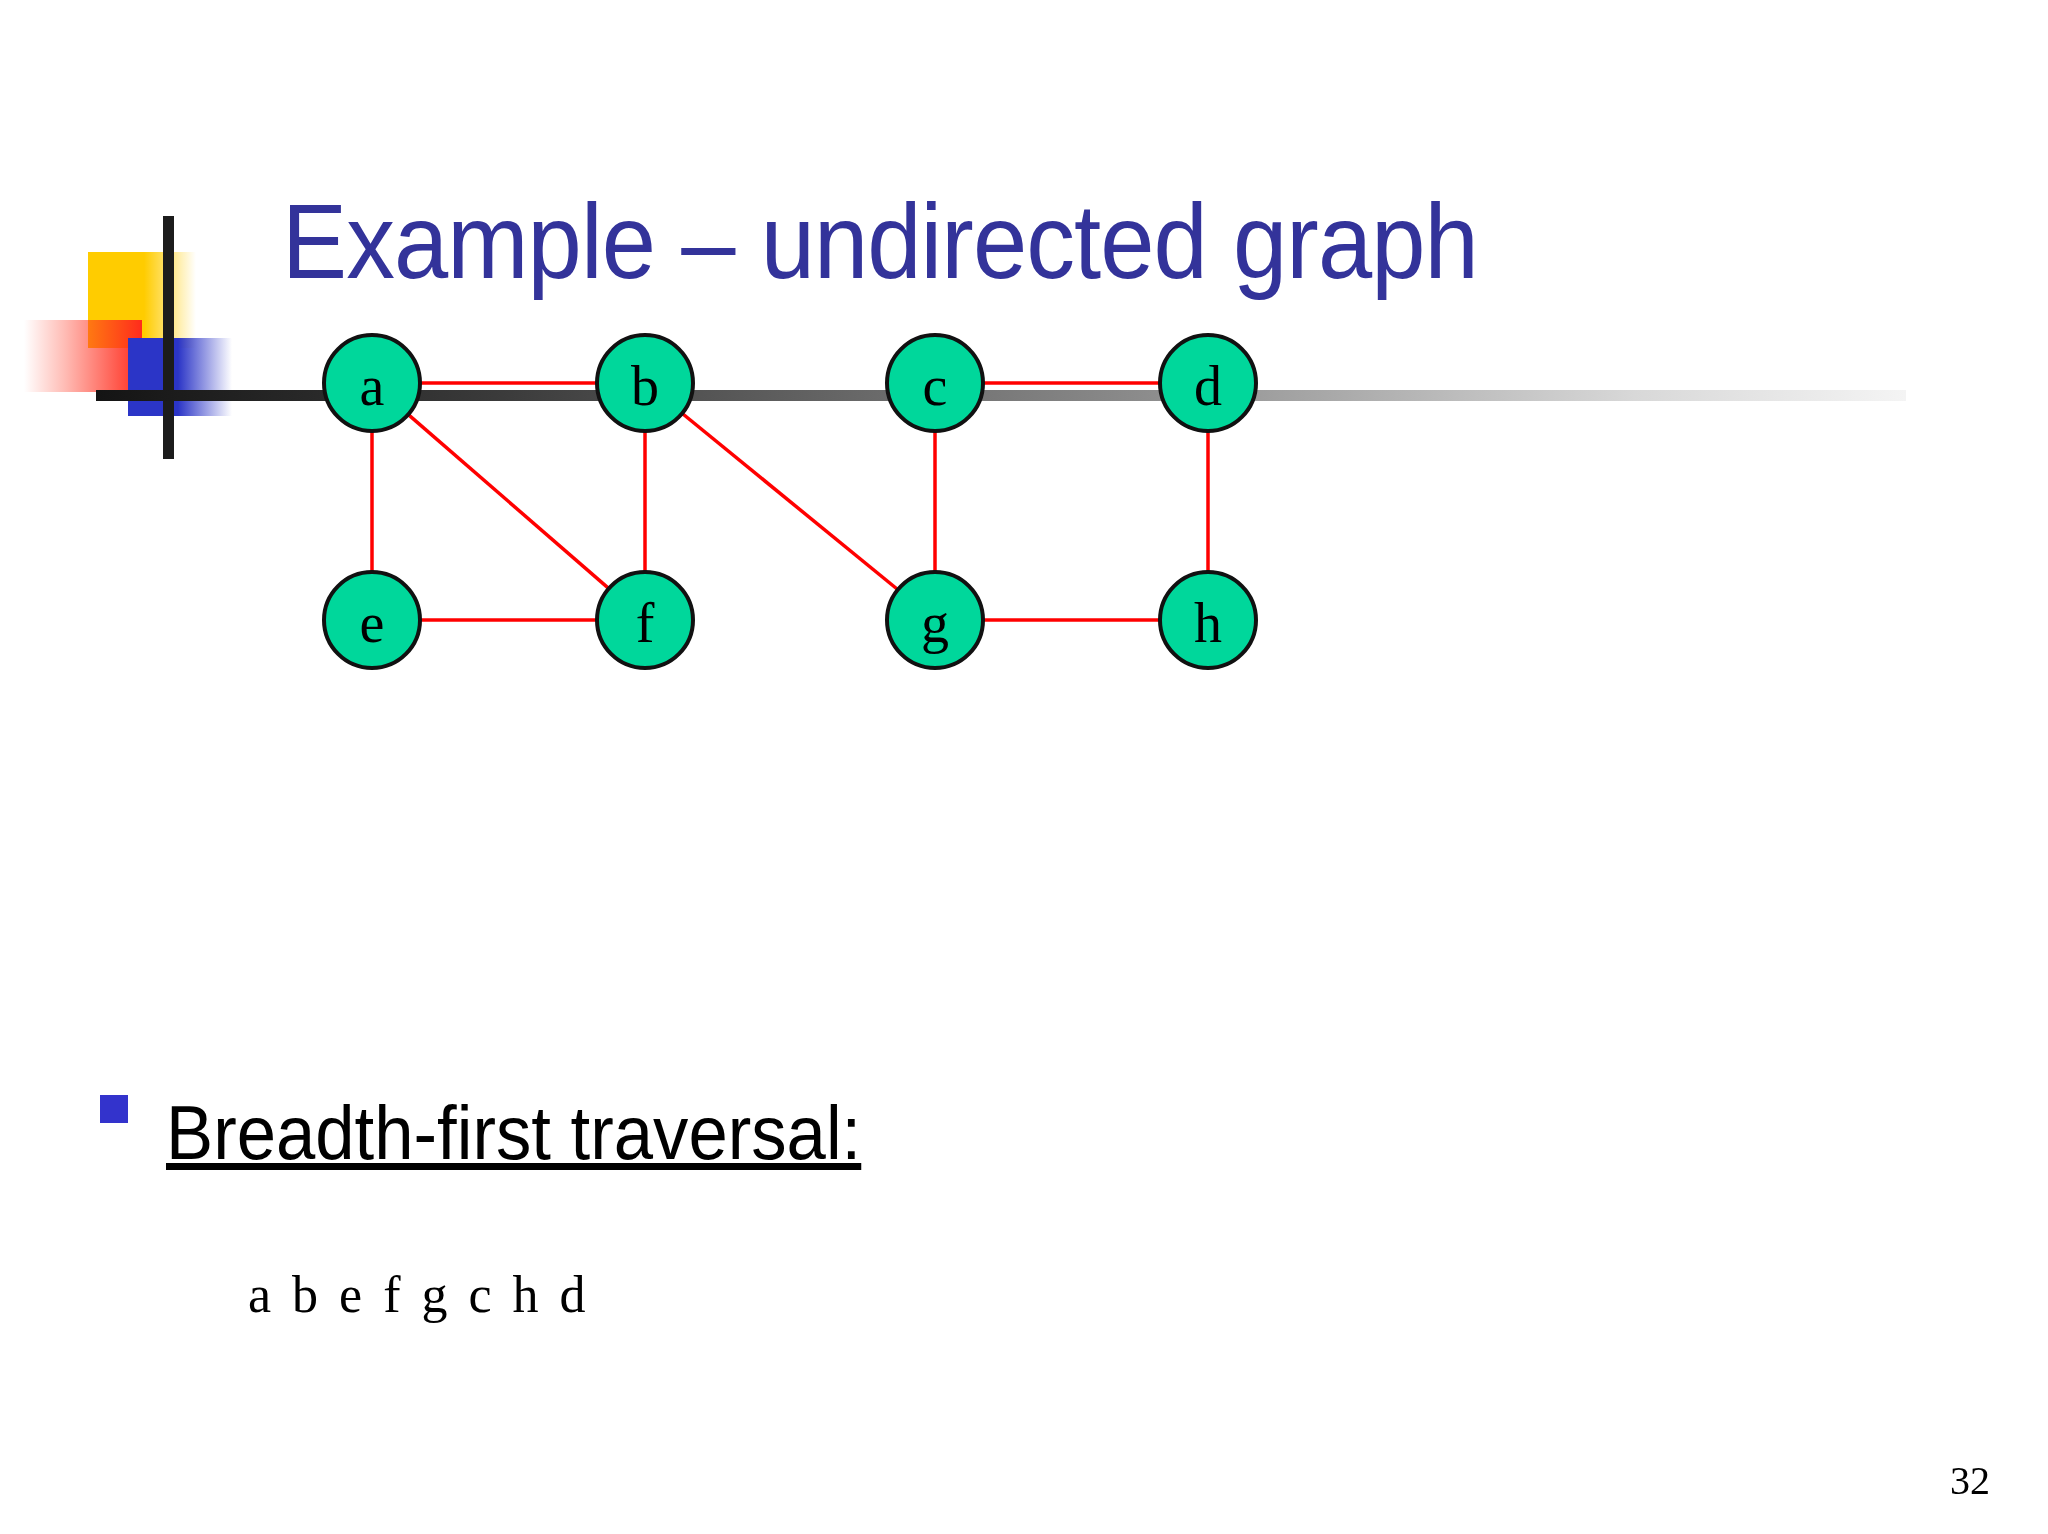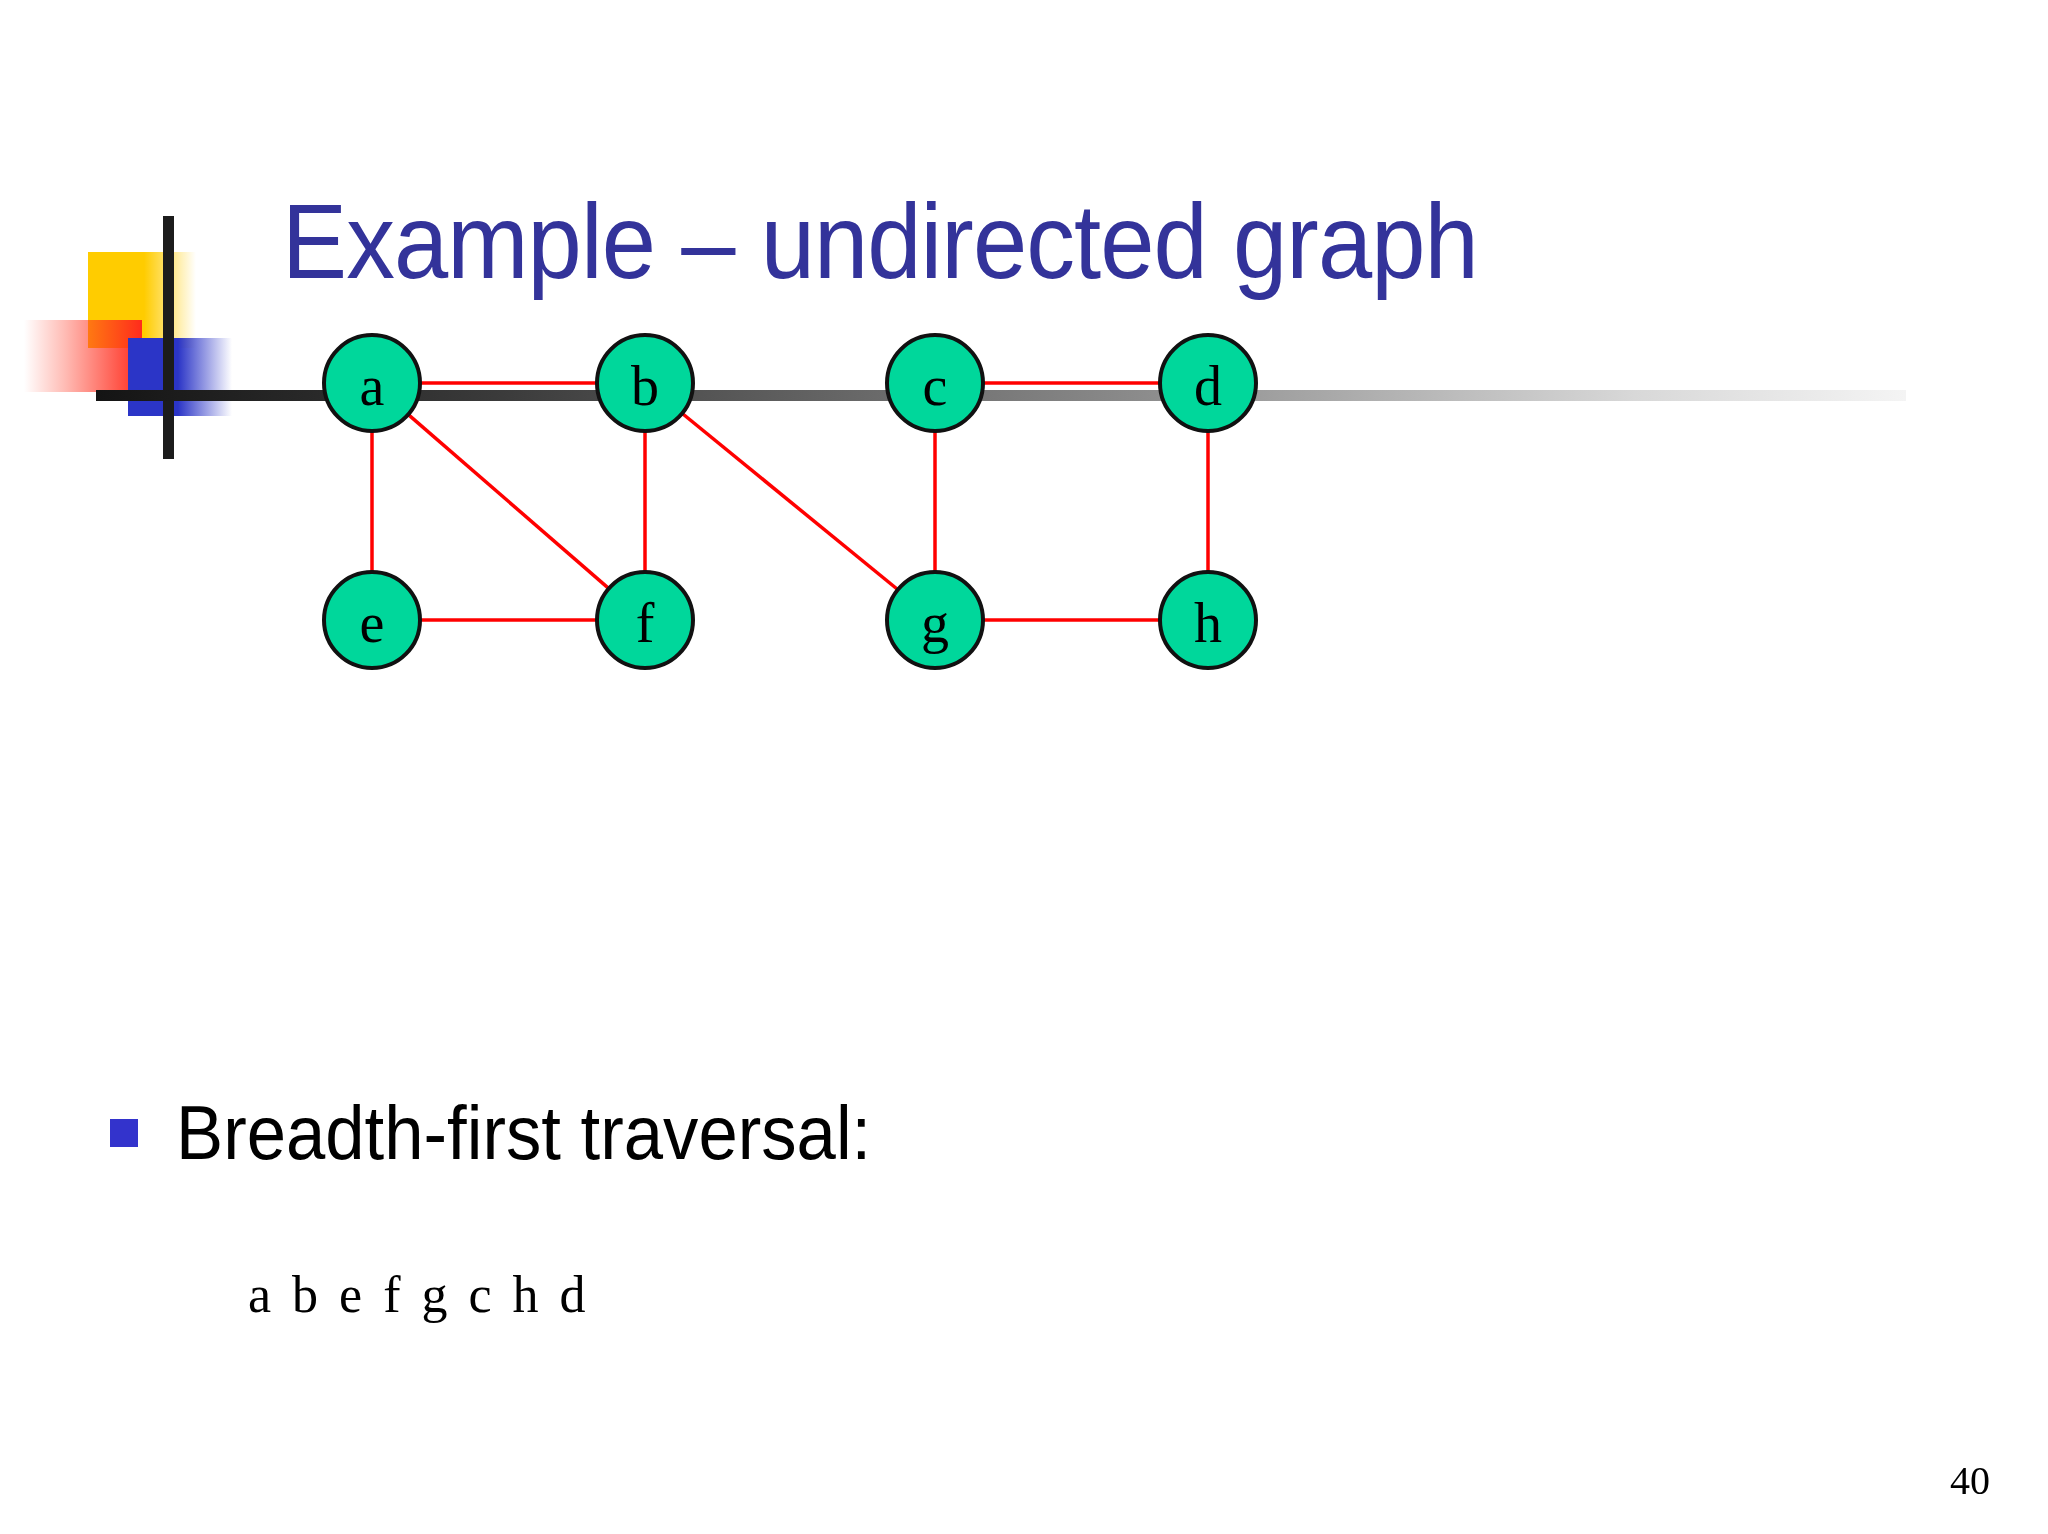--- a/index.html
+++ b/index.html
@@ -99,24 +99,25 @@
     font-family: "Liberation Serif", serif;
     font-size: 56px;
     fill: #000000;
     text-anchor: middle;
     dominant-baseline: central;
   }
 
   
   #bullet-row {
     position: absolute;
-    left: 110px;
+    left: 100px;
     top: 1095px;
     display: flex;
-    align-items: center;
+    align-items: flex-start;
+    text-decoration: underline;
   }
   .bullet-square {
     width: 28px;
     height: 28px;
     background: #3333CC;
     margin-right: 38px;
     flex: 0 0 auto;
   }
   #bullet-text {
     color: #000000;
@@ -214,13 +215,13 @@
   </svg>
 </div>
 
 <div id="bullet-row">
   <span class="bullet-square"></span>
   <span id="bullet-text">Breadth-first traversal:</span>
 </div>
 
 <div id="traversal-sequence">a b e f g c h d</div>
 
-<div id="page-number">40</div>
+<div id="page-number">32</div>
 
 </body></html>

